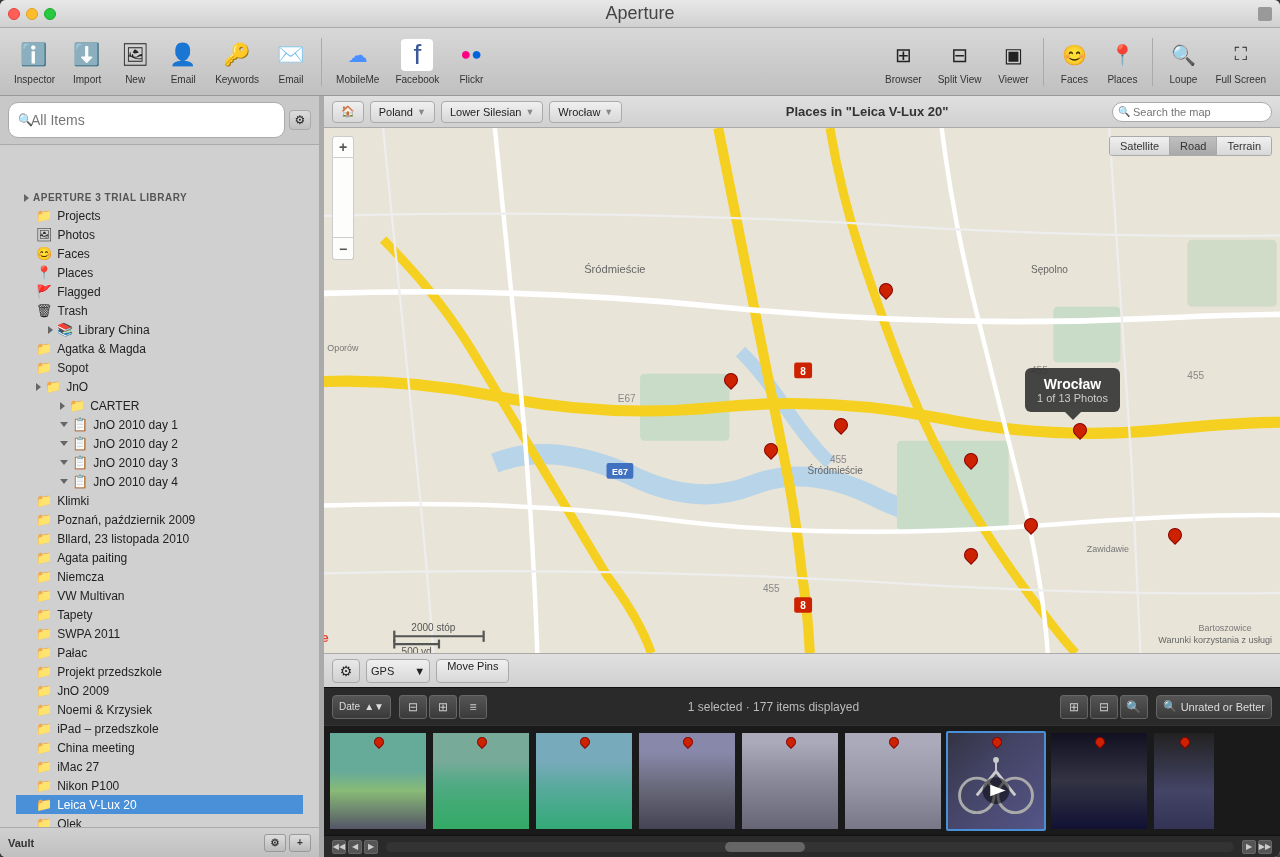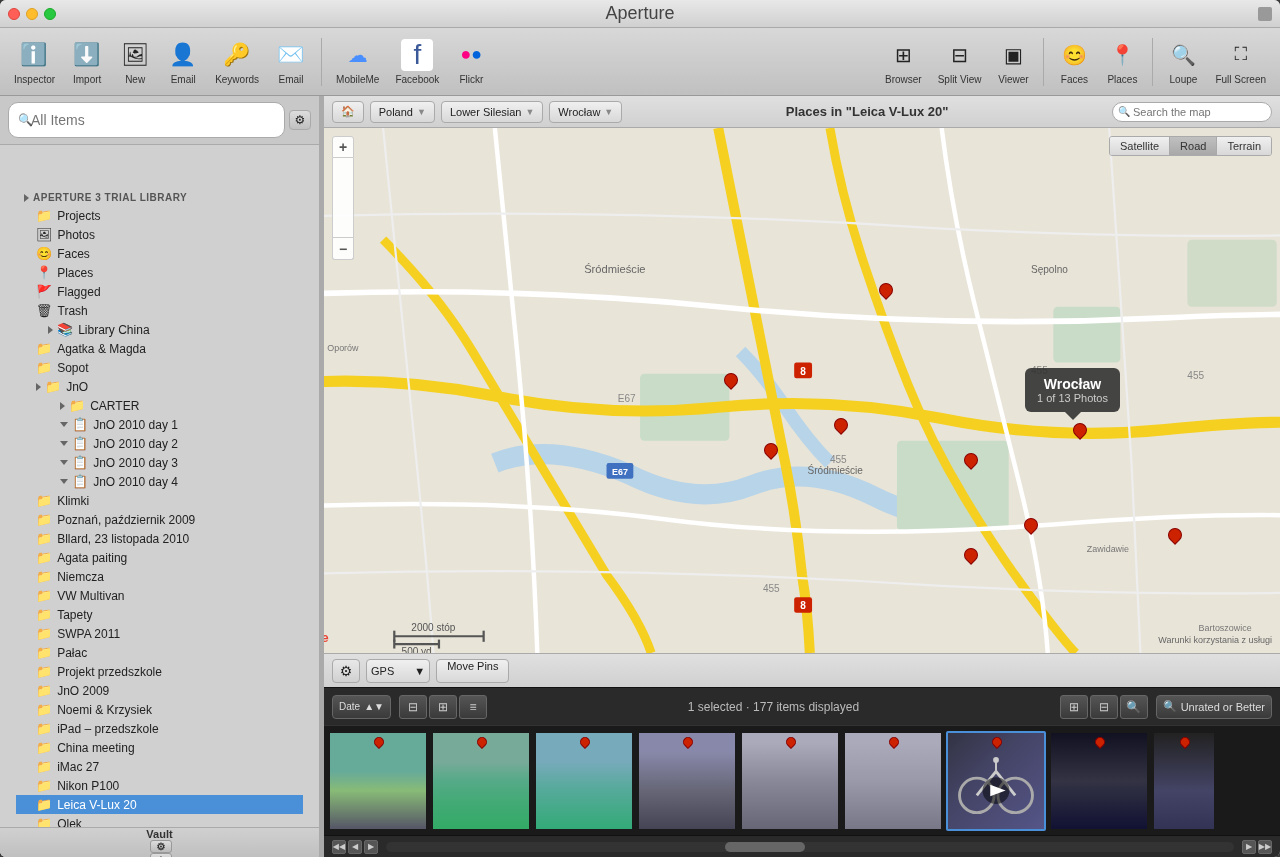--- a/index.html
+++ b/index.html
@@ -222,21 +222,20 @@
     .vault-bar {
       height: 30px;
       background: linear-gradient(180deg, #d0d0d0 0%, #c0c0c0 100%);
       border-top: 1px solid #aaa;
       display: flex;
       align-items: center;
       padding: 0 8px;
       font-size: 11px;
       font-weight: 600;
       color: #333;
-      flex-direction: column;
     }
     .vault-spacer { flex: 1; }
     .vault-btn {
       width: 22px; height: 18px;
       background: linear-gradient(180deg, #ddd 0%, #bbb 100%);
       border: 1px solid #999;
       border-radius: 3px;
       display: flex; align-items: center; justify-content: center;
       font-size: 10px;
       cursor: pointer;

